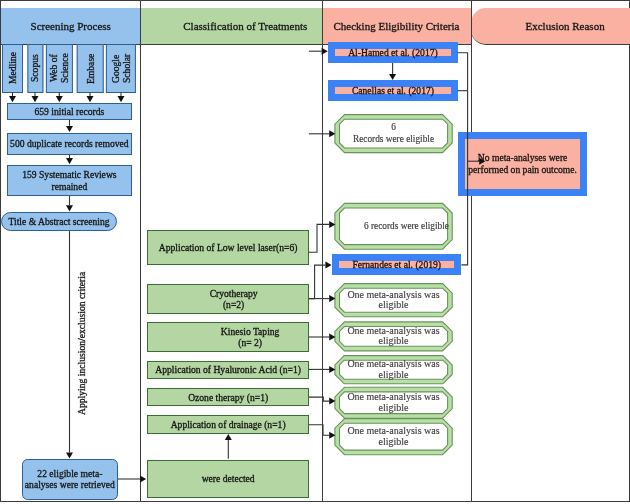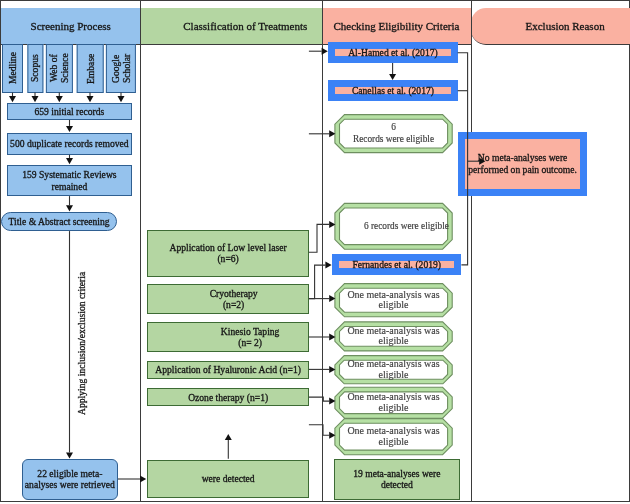--- a/index.html
+++ b/index.html
@@ -95,59 +95,58 @@
   </div>
   <div class="abs box blue pill" style="left:1px;top:212px;width:116.1px;height:19.1px;">
     <span>Title &amp; Abstract screening</span>
   </div>
 
   <div class="abs vert" style="left:74.5px;top:264px;width:13px;height:158px;font-size:9.65px;
        display:flex;align-items:center;justify-content:center;white-space:nowrap;">
     <span>Applying inclusion/exclusion criteria</span>
   </div>
 
-  <div class="abs box blue round" style="left:22.1px;top:459.2px;width:95.5px;height:40.5px;flex-direction:column;border-radius:6px;">
+  <div class="abs box blue round" style="left:22.1px;top:459.2px;width:95.5px;height:40.5px;flex-direction:column;">
     <span>22 eligible meta-</span>
     <span>analyses were retrieved</span>
   </div>
 
-  <div class="abs box green" style="left:147.2px;top:229.9px;width:161.9px;height:47px;flex-direction:column;font-family:Liberation Serif, serif;">
+  <div class="abs box green" style="left:147.2px;top:229.9px;width:161.9px;height:35px;font-family:Liberation Serif, serif;">
     <span>Application of Low level laser</span>
     <span>(n=6)</span>
   </div>
   <div class="abs box green" style="left:147.2px;top:284.3px;width:161.9px;height:29.6px;flex-direction:column;padding-left:12px;">
     <span>Cryotherapy</span>
     <span>(n=2)</span>
   </div>
   <div class="abs box green" style="left:147.2px;top:322.3px;width:161.9px;height:29.4px;flex-direction:column;padding-left:45px;">
     <span>Kinesio Taping</span>
     <span>(n= 2)</span>
   </div>
   <div class="abs box green" style="left:147.2px;top:360.9px;width:161.9px;height:18.2px;">
     <span>Application of Hyaluronic Acid (n=1)</span>
   </div>
   <div class="abs box green" style="left:147.2px;top:388.3px;width:161.9px;height:18.1px;">
     <span>Ozone therapy (n=1)</span>
   </div>
+  <div class="abs box green" style="left:147.2px;top:415.3px;width:161.9px;height:18.6px;">
+    <span>Application of drainage (n=1)</span>
+  </div>
   <div class="abs box green" style="left:147.2px;top:459.7px;width:161.9px;height:38.6px;flex-direction:column;">
     <span>were detected</span>
   </div>
 
   <div class="abs box pink" style="left:328.3px;top:42.4px;width:129.3px;height:20.5px;">
     <span>Al-Hamed et al. (2017)</span>
   </div>
   <div class="abs box pink" style="left:328.2px;top:80.1px;width:129.5px;height:20.7px;">
     <span>Canellas et al. (2017)</span>
   </div>
   <div class="abs box pink" style="left:332.1px;top:254.2px;width:129.3px;height:21.1px;">
     <span>Fernandes et al. (2019)</span>
-  </div>
-  <div class="abs box green" style="left:334.2px;top:459px;width:125.4px;height:40.9px;flex-direction:column;">
-    <span>19 meta-analyses were</span>
-    <span>detected</span>
   </div>
 
   <div class="abs octtext big" style="left:335px;top:114.6px;width:117px;height:38px;flex-direction:column;">
     <span>6</span>
     <span>Records were eligible</span>
   </div>
   <div class="abs octtext big" style="left:335px;top:203.4px;width:117px;height:45.8px;padding-left:26px;">
     <span>6 records were eligible</span>
   </div>
   <div class="abs octtext" style="left:335px;top:283.6px;width:117px;height:33.2px;flex-direction:column;">

